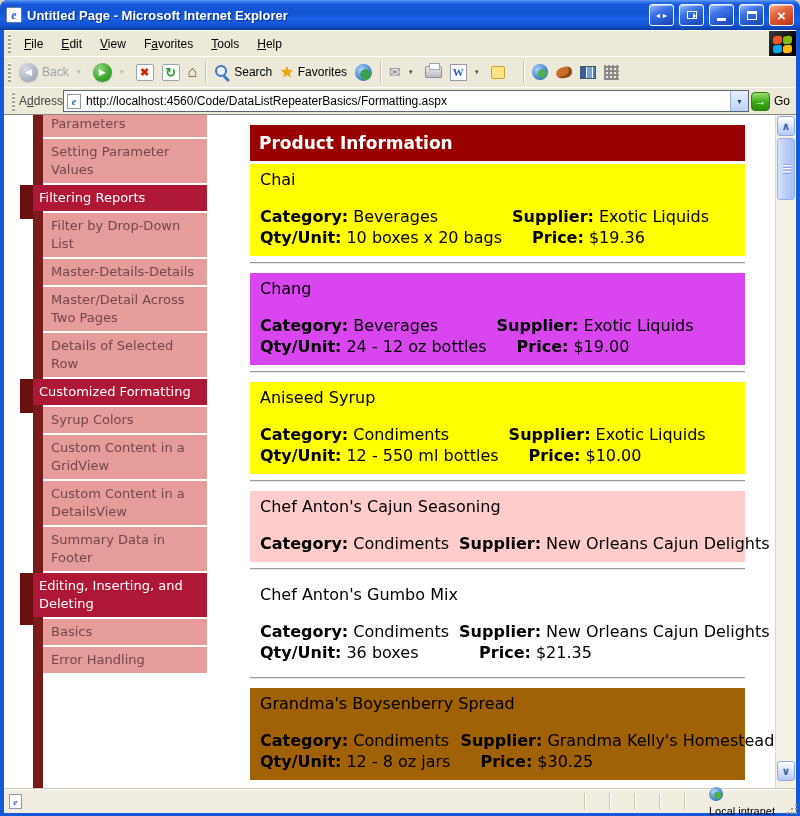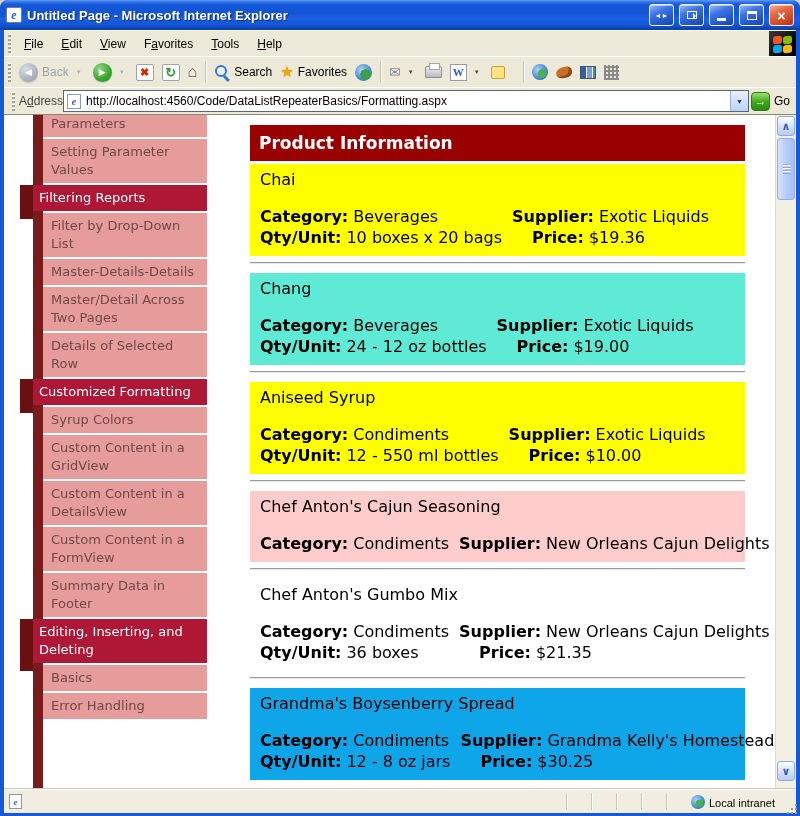--- a/index.html
+++ b/index.html
@@ -119,21 +119,21 @@
     background:repeating-linear-gradient(180deg,#8FA8E8 0 1px,#fff 1px 2px,transparent 2px 3px);}
 
   
   .statusbar{position:absolute;left:4px;right:4px;bottom:3px;height:24px;background:#F1EEE1;
     display:flex;align-items:center;padding:0 5px;border-top:1px solid #fff;box-shadow:0 -1px 0 #cac6b4;
     font-size:11px;color:#000;}
   .sb-doc{width:13px;height:15px;background:#fff;border:1px solid #8899aa;font:italic bold 9px "Liberation Serif",serif;
     color:#2a66c9;display:flex;align-items:center;justify-content:center;flex:none;}
   .sb-flex{flex:1;}
   .sb-pane-sep{width:1px;height:17px;background:#cac6b4;box-shadow:1px 0 0 #fff;margin-right:24px;flex:none;}
-  .zone{display:flex;align-items:flex-end;gap:4px;margin-right:16px;}
+  .zone{display:flex;align-items:flex-start;gap:4px;margin-right:16px;flex-direction:column;}
   .zone-globe{width:14px;height:14px;border-radius:50%;
     background:radial-gradient(circle at 62% 60%,#4caf50 0 30%,transparent 32%),radial-gradient(circle at 36% 34%,#a8d4ff,#2f7ac0 70%);}
   .grip-dots{position:absolute;right:3px;bottom:3px;width:2px;height:2px;background:#9d9a87;
     box-shadow:-4px 4px 0 #9d9a87,4px -4px 0 #9d9a87,0 4px 0 #9d9a87,4px 0 0 #9d9a87,4px 4px 0 #9d9a87;}
 </style>
 </head>
 <body>
 
 <div class="window">
 
@@ -256,21 +256,20 @@
         <div class="nav-sub">Setting Parameter Values</div>
         <div class="nav-header">Filtering Reports</div>
         <div class="nav-sub">Filter by Drop-Down List</div>
         <div class="nav-sub">Master-Details-Details</div>
         <div class="nav-sub">Master/Detail Across Two Pages</div>
         <div class="nav-sub">Details of Selected Row</div>
         <div class="nav-header">Customized Formatting</div>
         <div class="nav-sub">Syrup Colors</div>
         <div class="nav-sub">Custom Content in a GridView</div>
         <div class="nav-sub">Custom Content in a DetailsView</div>
-        <div class="nav-sub">Custom Content in a FormView</div>
         <div class="nav-sub">Summary Data in Footer</div>
         <div class="nav-header">Editing, Inserting, and Deleting</div>
         <div class="nav-sub">Basics</div>
         <div class="nav-sub">Error Handling</div>
       </div>
 
     <div class="main">
       <div class="main-header">Product Information</div>
       <div>
           <div class="card" style="background: rgb(255, 255, 0);">
@@ -280,21 +279,21 @@
                 <div class="cell"><b>Category:</b><span class="val">Beverages</span></div>
                 <div class="cell"><b>Supplier:</b><span class="val">Exotic Liquids</span></div>
               </div>
               <div class="irow">
                 <div class="cell"><b>Qty/Unit:</b><span class="val">10 boxes x 20 bags</span></div>
                 <div class="cell pl"><b>Price:</b><span class="val">$19.36</span></div>
               </div>
             </div>
           </div>
           <div class="sep"></div>
-          <div class="card" style="background: #5eead4;">
+          <div class="card" style="background: #d946ef;">
             <div class="card-title">Chang</div>
             <div class="info">
               <div class="irow">
                 <div class="cell"><b>Category:</b><span class="val">Beverages</span></div>
                 <div class="cell"><b>Supplier:</b><span class="val">Exotic Liquids</span></div>
               </div>
               <div class="irow">
                 <div class="cell"><b>Qty/Unit:</b><span class="val">24 - 12 oz bottles</span></div>
                 <div class="cell pl"><b>Price:</b><span class="val">$19.00</span></div>
               </div>
@@ -332,21 +331,21 @@
                 <div class="cell"><b>Category:</b><span class="val">Condiments</span></div>
                 <div class="cell"><b>Supplier:</b><span class="val">New Orleans Cajun Delights</span></div>
               </div>
               <div class="irow">
                 <div class="cell"><b>Qty/Unit:</b><span class="val">36 boxes</span></div>
                 <div class="cell pl"><b>Price:</b><span class="val">$21.35</span></div>
               </div>
             </div>
           </div>
           <div class="sep"></div>
-          <div class="card" style="background: #0ea5e9;">
+          <div class="card" style="background: #a16207;">
             <div class="card-title">Grandma's Boysenberry Spread</div>
             <div class="info">
               <div class="irow">
                 <div class="cell"><b>Category:</b><span class="val">Condiments</span></div>
                 <div class="cell"><b>Supplier:</b><span class="val">Grandma Kelly's Homestead</span></div>
               </div>
               <div class="irow">
                 <div class="cell"><b>Qty/Unit:</b><span class="val">12 - 8 oz jars</span></div>
                 <div class="cell pl"><b>Price:</b><span class="val">$30.25</span></div>
               </div>

